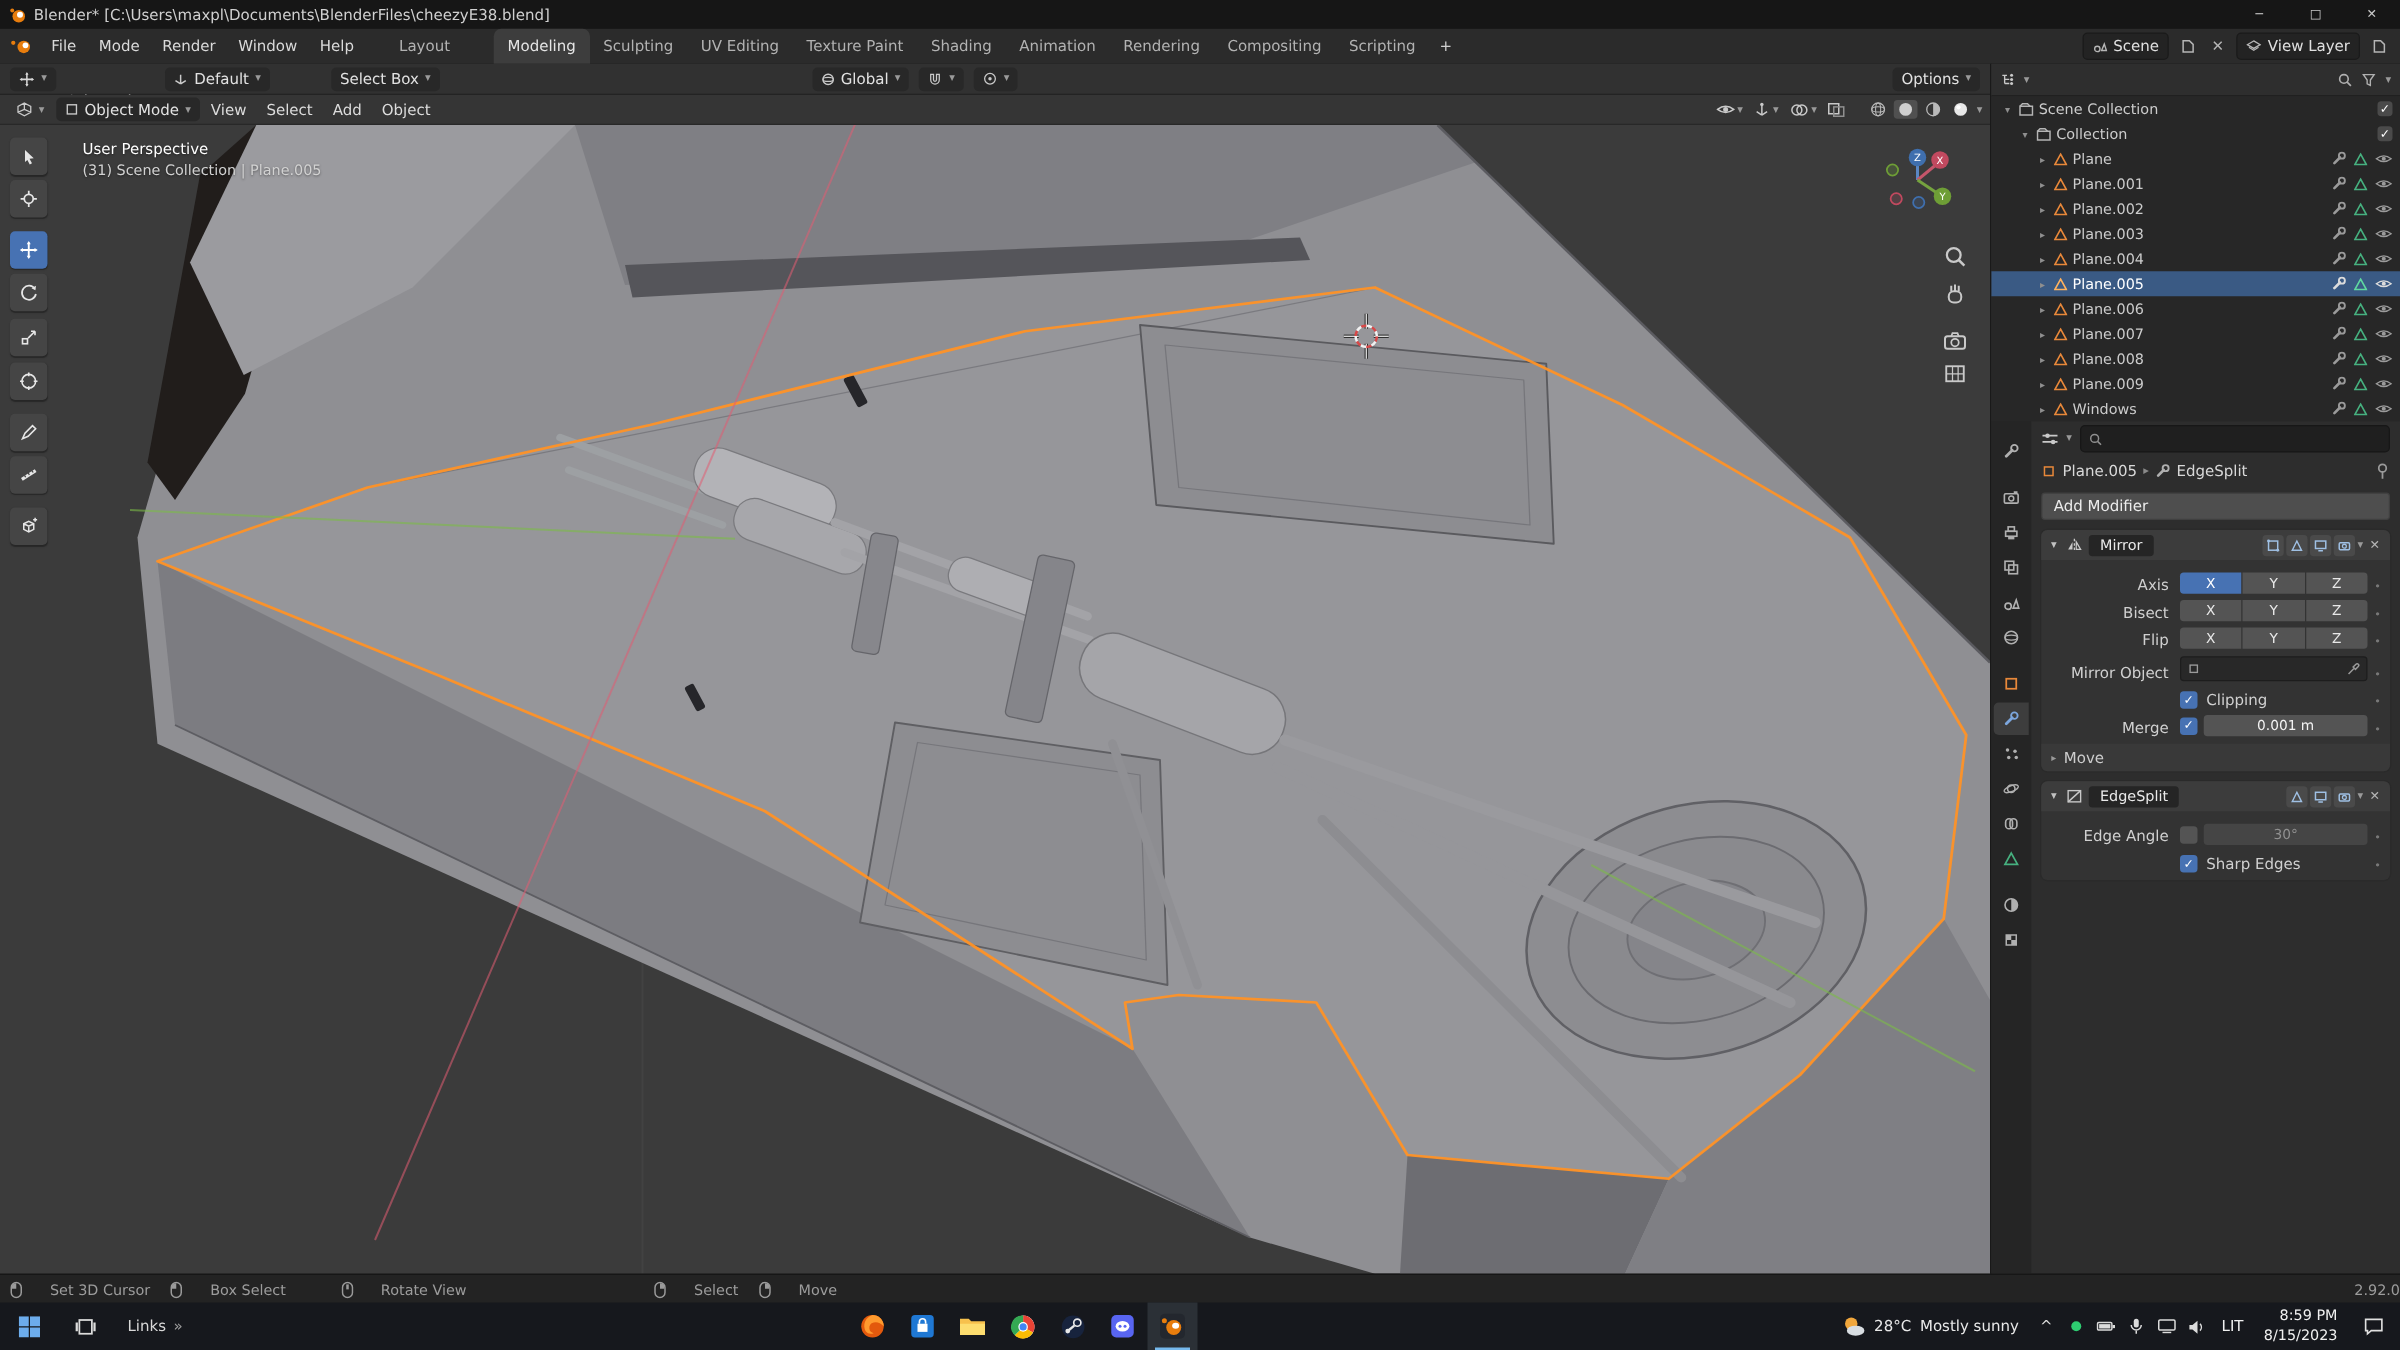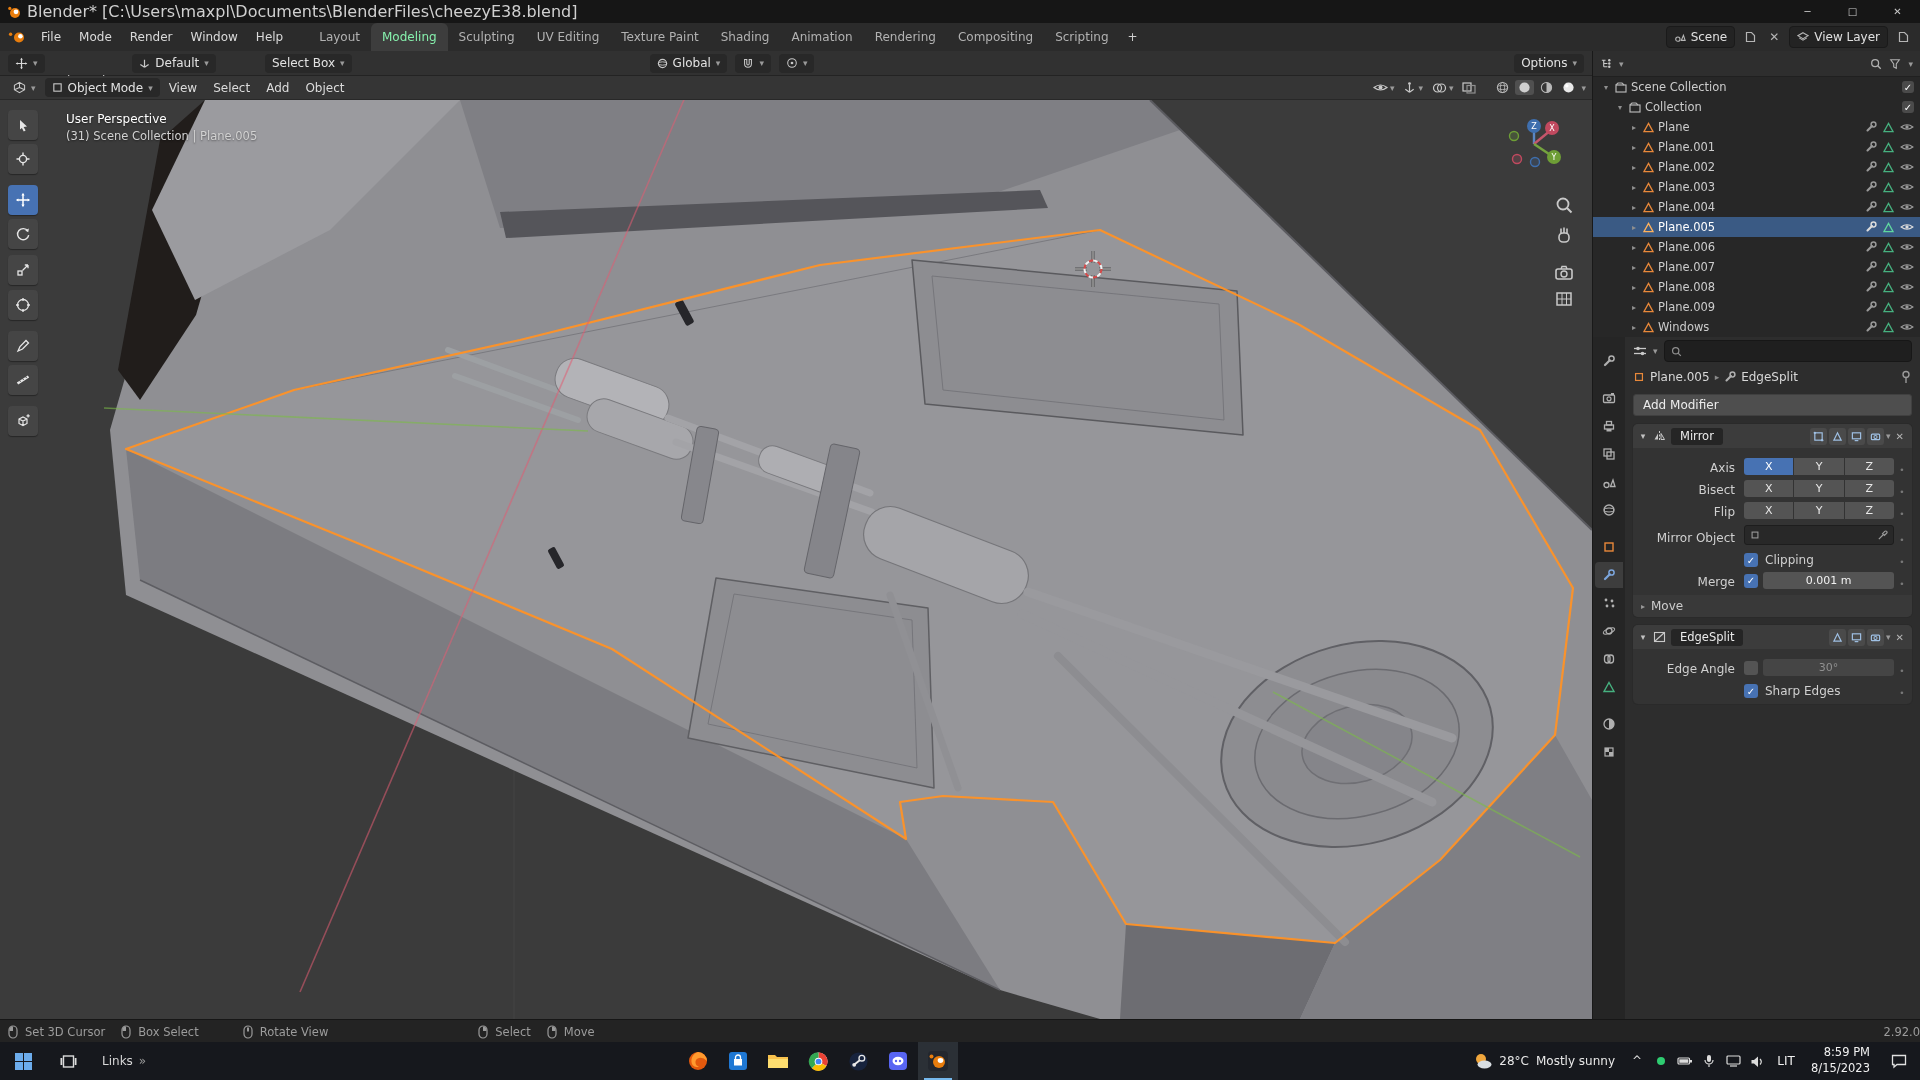--- a/index.html
+++ b/index.html
@@ -1,29 +1,29 @@
 <!DOCTYPE html>
 <html><head>
 <meta charset="utf-8">
 <style>
   html,body{margin:0;padding:0}
   body{width:1920px;height:1080px;overflow:hidden;background:#101013;
        font-family:"DejaVu Sans","Liberation Sans",sans-serif;font-size:12px;color:#d6d6d6;}
   #root{position:relative;width:1920px;height:1080px;}
   svg{display:block;flex:none}
   .titlebar{position:absolute;top:0;left:0;right:0;height:23px;background:#161616;display:flex;align-items:center;gap:6px;padding-left:7px;}
-  .titlebar-text{font-size:16px;color:#d0d0d0;}
+  .titlebar-text{font-size:12px;color:#d0d0d0;}
   .win-controls{position:absolute;right:0;top:0;height:23px;display:flex;}
   .win-btn{width:45px;height:23px;display:flex;align-items:center;justify-content:center;color:#c9c9c9;font-size:10px;}
   .topbar{position:absolute;top:23px;left:0;right:0;height:28px;background:#2b2b2b;display:flex;align-items:center;}
   .menu-item{padding:0 9px;color:#dadada;display:flex;align-items:center;height:100%;}
   .blender-logo{margin:0 6px 0 8px;}
   .tabs{display:flex;align-items:center;height:100%;margin-left:16px;}
   .tab{display:flex;align-items:center;height:100%;padding:0 11px;color:#b2b2b2;border-radius:6px 6px 0 0;}
-  .tab.active{background:#3d3d3d;color:#86efac;}
+  .tab.active{background:#3d3d3d;color:#e5e5e5;margin-left:24px;}
   .tab-plus{padding:0 8px;color:#cfcfcf;}
   .topbar-right{margin-left:auto;display:flex;align-items:center;gap:6px;padding-right:8px;}
   .sel-field{display:flex;align-items:center;gap:5px;background:#232323;border:1px solid #1a1a1a;border-radius:4px;height:20px;padding:0 7px;color:#e0e0e0;}
   .mini-btn{width:18px;height:20px;display:flex;align-items:center;justify-content:center;color:#b5b5b5;}
   .toolrow{position:absolute;top:51px;left:0;width:1592px;height:25px;background:#313131;display:flex;align-items:center;gap:8px;padding:0 8px;border-bottom:1px solid #232323;box-sizing:border-box;}
   .label{color:#c6c6c6;margin-top:35px;}
   .dd{display:flex;align-items:center;gap:5px;background:#282828;border-radius:4px;height:19px;padding:0 7px;color:#e2e2e2;}
   .chev{color:#9a9a9a;font-size:9px;}
   .toolrow-right{margin-left:auto;display:flex;align-items:center;gap:5px;}
   .viewport{position:absolute;top:76px;left:0;width:1592px;height:943px;}
@@ -80,21 +80,21 @@
   .segb:last-child{border-radius:0 3px 3px 0;}
   .segb.on{background:#4772b3;color:#fff;}
   .cb{width:14px;height:14px;border-radius:3px;background:#545454;flex:none;display:flex;align-items:center;justify-content:center;color:#fff;font-size:10px;}
   .cb.on{background:#4772b3;}
   .cb-label{color:#d0d0d0;margin-left:2px;}
   .val{flex:1;height:17px;background:#545454;border-radius:3px;display:flex;align-items:center;justify-content:center;color:#f2f2f2;font-size:11px;}
   .val.dis{background:#454545;color:#909090;}
   .objfield{flex:1;height:18px;background:#282828;border:1px solid #1d1d1d;border-radius:3px;display:flex;align-items:center;padding:0 5px;gap:5px;}
   .subp{height:22px;background:#393939;border-radius:0 0 5px 5px;display:flex;align-items:center;gap:6px;padding:0 8px;color:#cdcdcd;}
   .statusbar{position:absolute;top:1019px;left:0;right:0;height:23px;background:#232323;border-top:1px solid #161616;display:flex;align-items:center;color:#9c9c9c;font-size:11.5px;}
-  .sb-item{display:flex;align-items:flex-start;gap:7px;}
+  .sb-item{display:flex;align-items:flex-start;gap:22px;}
   .sb-ver{margin-left:auto;}
   .taskbar{position:absolute;top:1042px;left:0;right:0;height:38px;background:#16181d;display:flex;align-items:stretch;}
   .tb-start{width:46px;display:flex;align-items:center;justify-content:center;}
   .tb-search{width:281px;background:#2c2e33;border:1px solid #62666c;display:flex;align-items:center;gap:8px;padding:0 10px;box-sizing:border-box;}
   .tb-search input{flex:1;background:transparent;border:0;outline:0;color:#c6c6c6;font:inherit;font-size:12.5px;}
   .tb-btn{width:44px;display:flex;align-items:center;justify-content:center;}
   .tb-links{display:flex;align-items:center;gap:6px;padding:0 12px;color:#d8d8d8;}
   .tb-apps{display:flex;margin-left:520px;}
   .tb-app{width:40px;display:flex;align-items:center;justify-content:center;position:relative;}
   .tb-app.active{background:#2b3036;}

